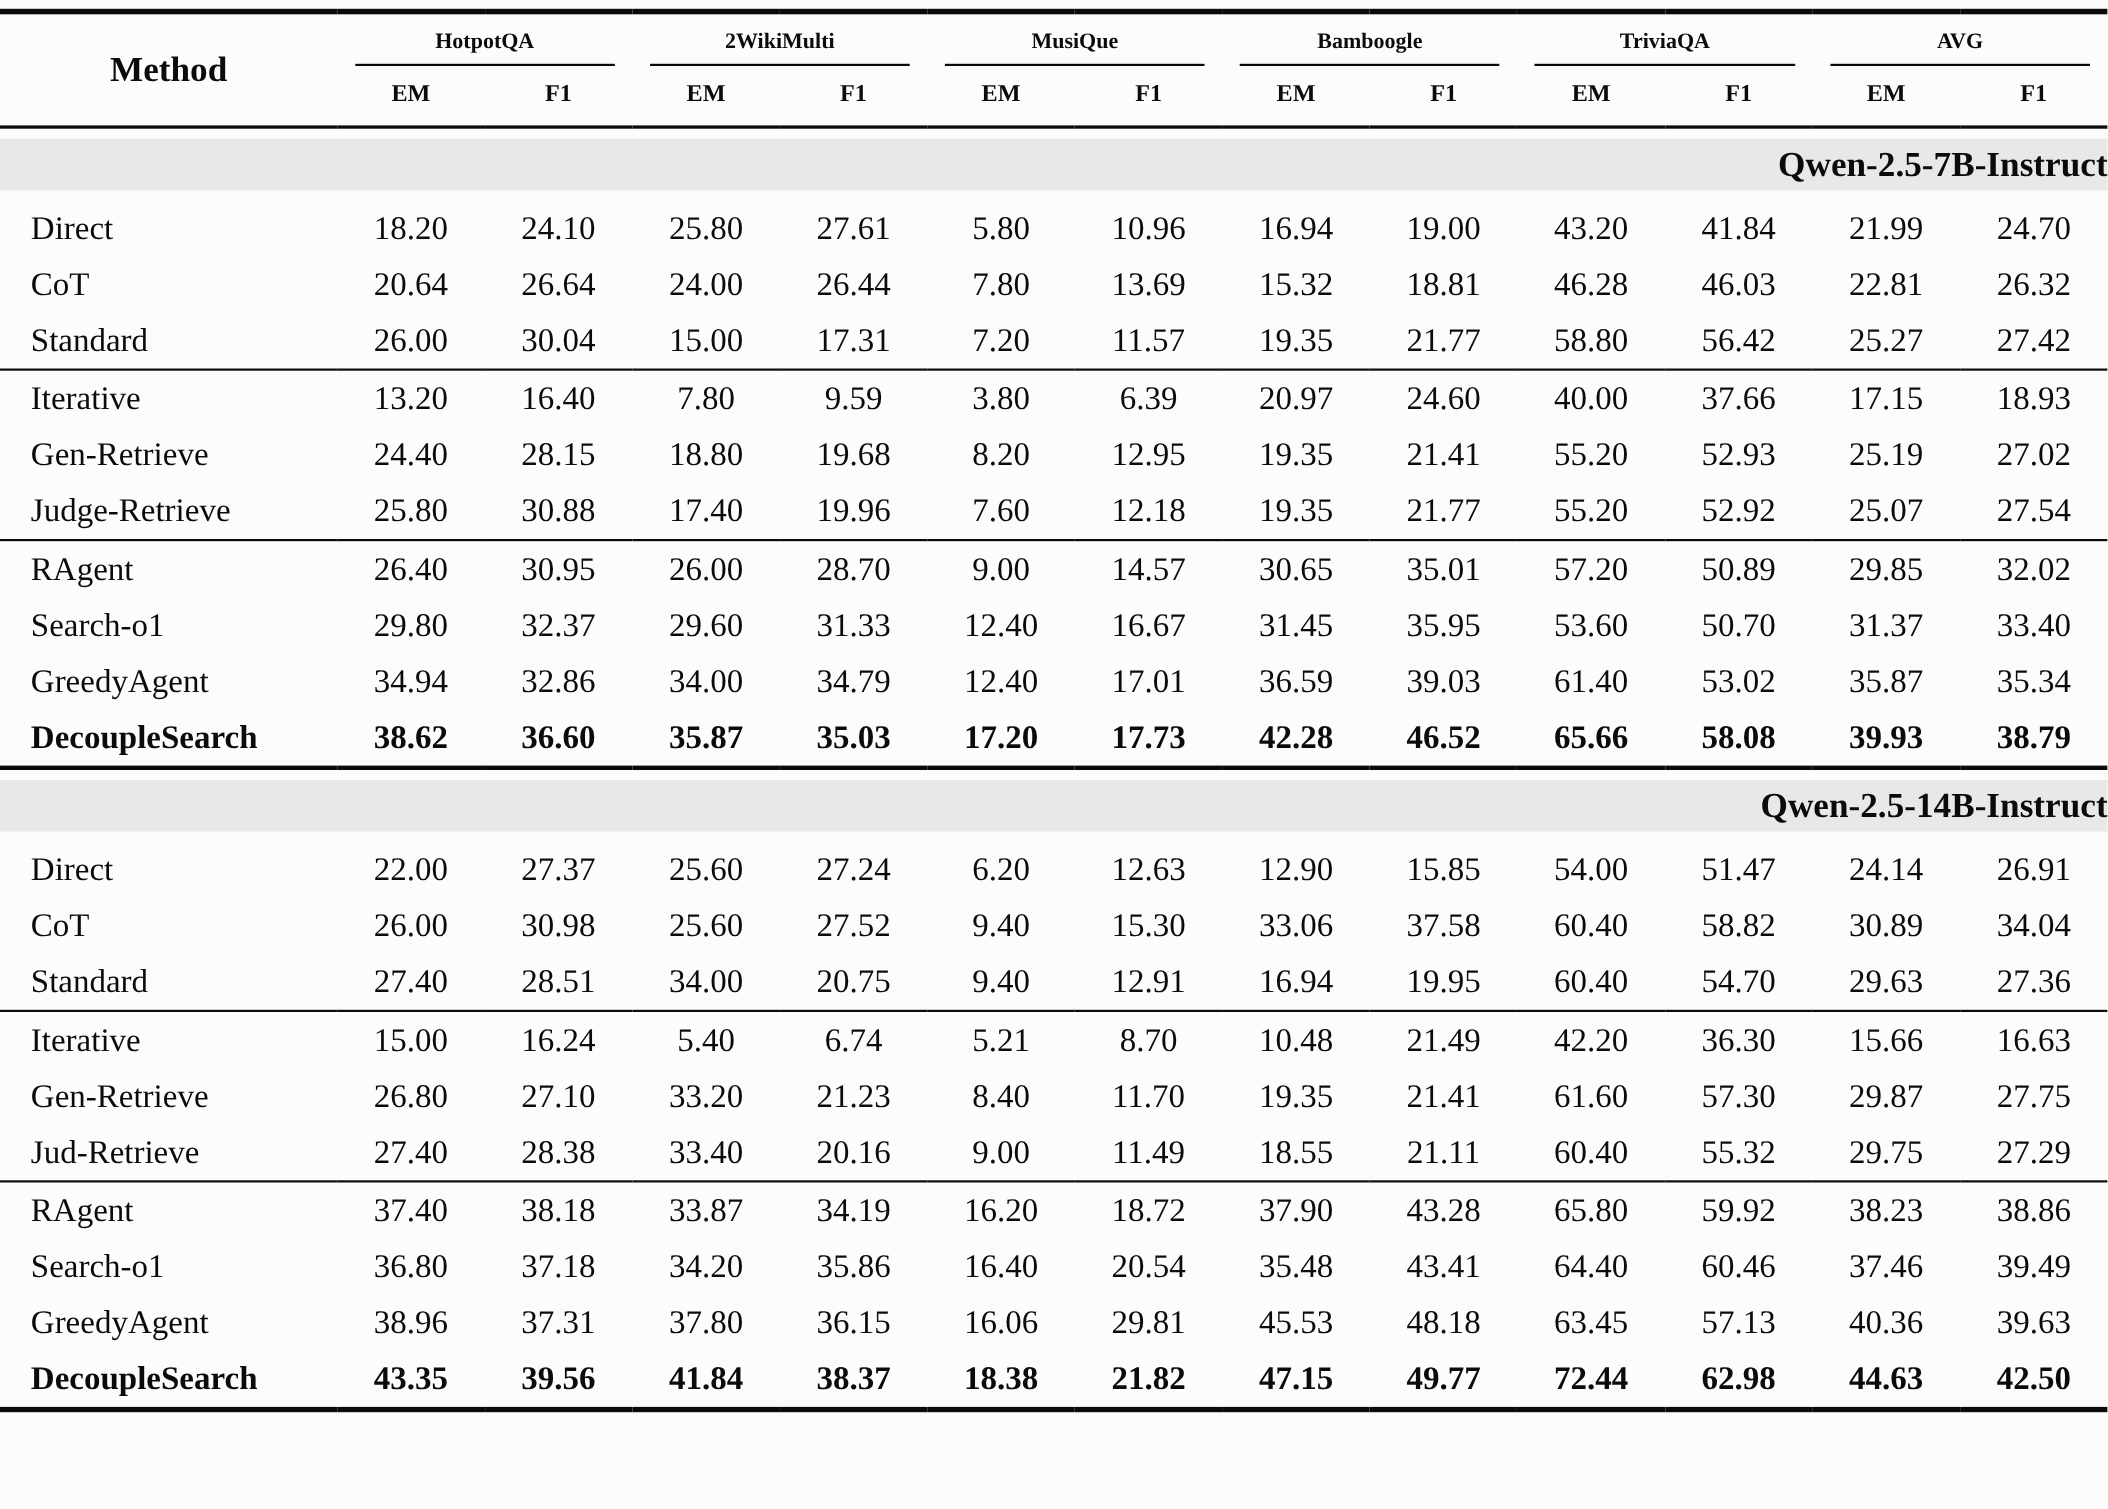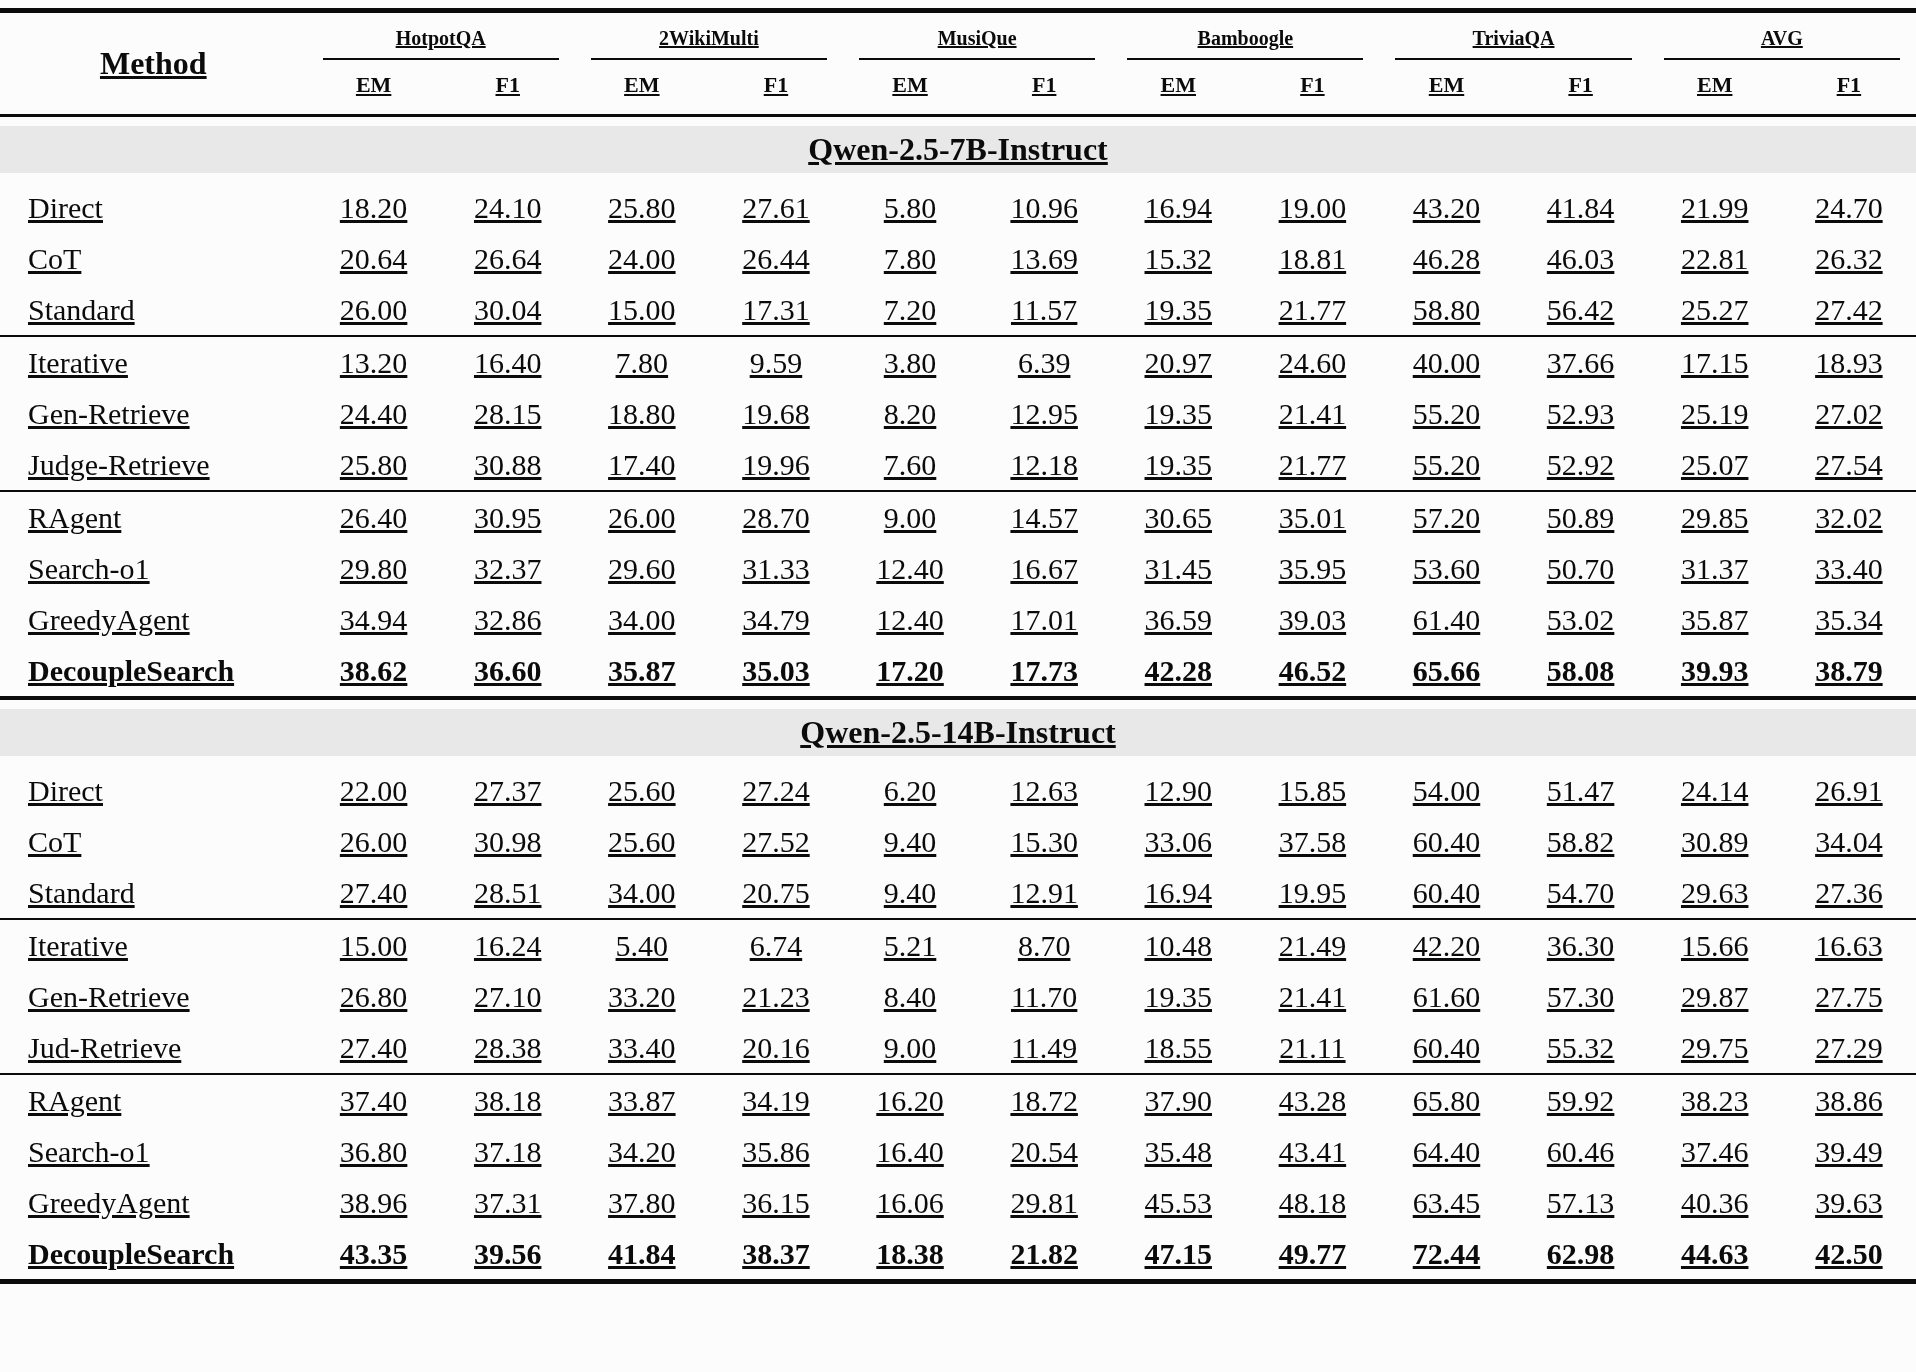--- a/index.html
+++ b/index.html
@@ -14,21 +14,20 @@
     box-sizing: border-box;
   }
   table {
     width: 1916px;
     border-collapse: collapse;
     table-layout: fixed;
     border-top: 5px solid #0b0b0b;
     border-bottom: 5px solid #0b0b0b;
     font-family: "Liberation Serif", "DejaVu Serif", serif;
     color: #0b0b0b;
-    text-decoration: underline;
   }
   col.method-col { width: 16%; }
   col.num-col { width: 7%; }
 
   
   th {
     font-weight: bold;
     padding: 0;
     vertical-align: middle;
   }
@@ -59,21 +58,21 @@
   .method-th { border-bottom: 3.5px solid #0b0b0b; }
 
   
   .section-row td {
     padding: 9px 0;
   }
   .band {
     background: #e8e8e8;
     height: 47px;
     line-height: 47px;
-    text-align: center;
+    text-align: right;
     font-weight: bold;
     font-size: 32px;
   }
   .section-sep td {
     border-top: 4.5px solid #0b0b0b;
   }
 
   
   .data-row td {
     height: 49px;

